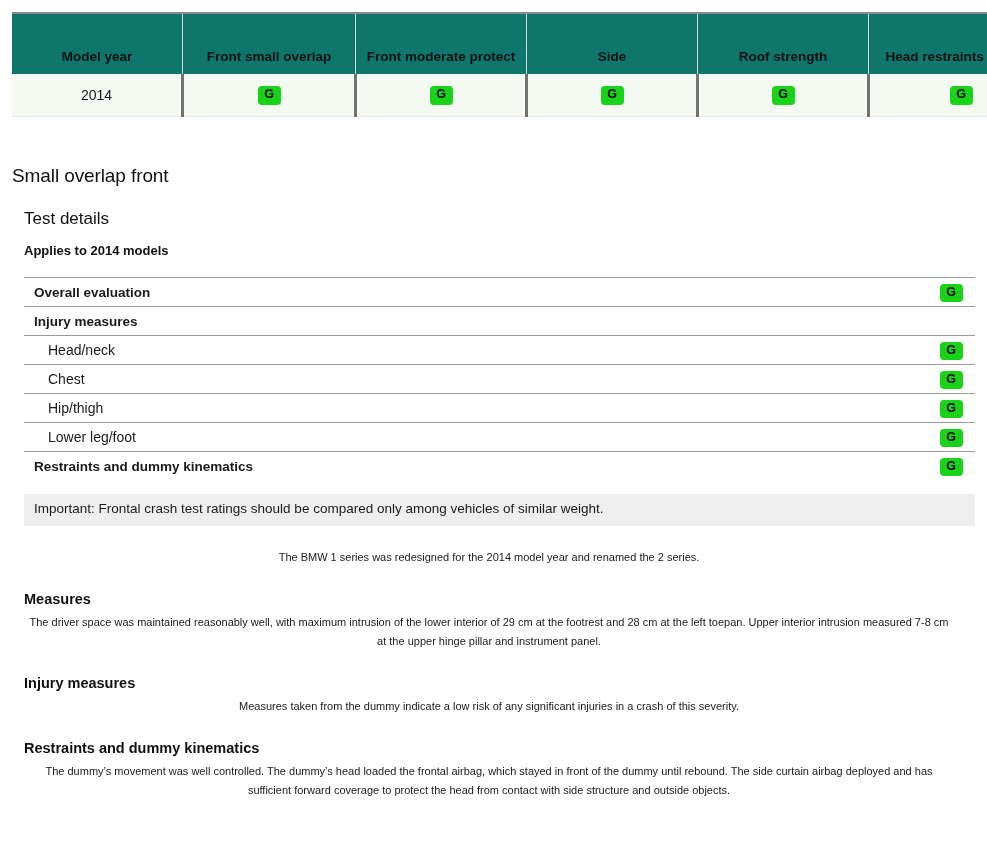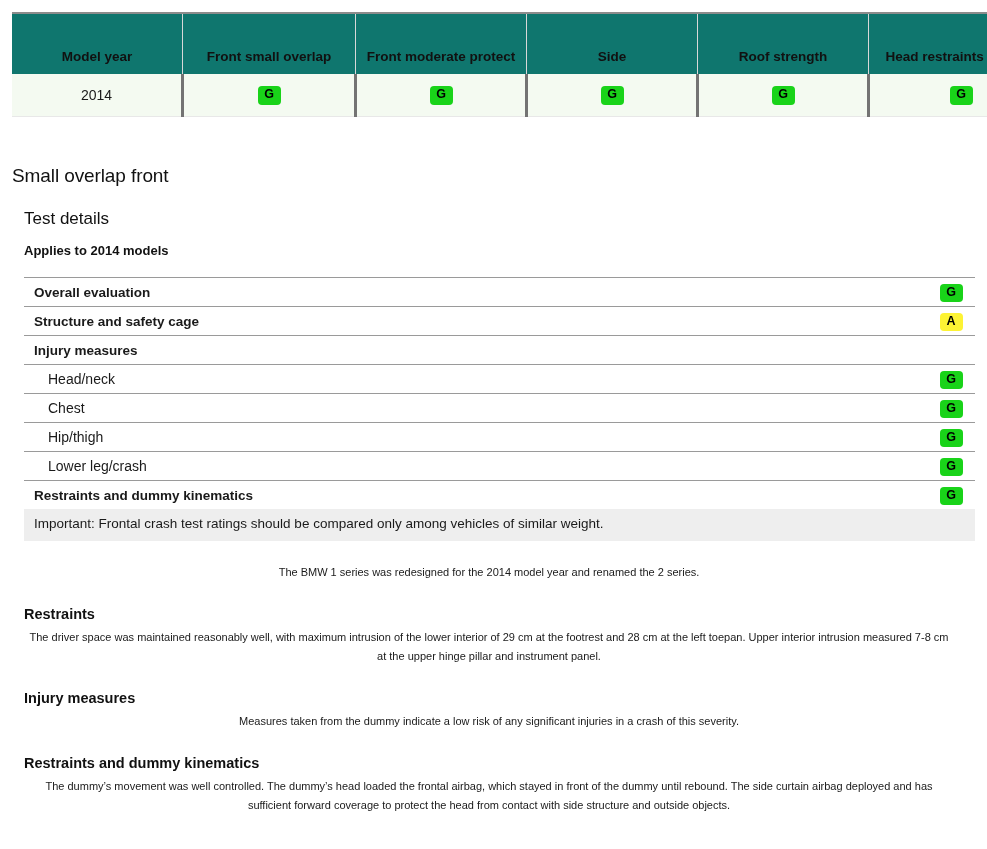--- a/index.html
+++ b/index.html
@@ -122,20 +122,21 @@
   }
 
   
   .important-note {
     background: #eeeeee;
     font-size: 13.5px;
     color: #1a1a1a;
     padding: 7px 12px 17px 10px;
     box-sizing: border-box;
     height: 32px;
+    margin-top: 14px;
   }
 
   
   .body-copy {
     margin: 0 12px 0 24px;
     width: 930px;
   }
   p.para {
     font-size: 11px;
     line-height: 1.72;
@@ -197,26 +198,20 @@
 
 <div class="detail-rows">
 
   <div class="drow level-1">
     <span class="label">Overall evaluation</span>
     <span class="value">
       <span class="chip chip-G">G</span>
     </span>
   </div>
 
-  <div class="drow level-1">
-    <span class="label">Structure and safety cage</span>
-    <span class="value">
-      <span class="chip chip-A">A</span>
-    </span>
-  </div>
 
   <div class="drow level-1">
     <span class="label">Injury measures</span>
     <span class="value"></span>
   </div>
 
   <div class="drow level-2">
     <span class="label">Head/neck</span>
     <span class="value">
       <span class="chip chip-G">G</span>
@@ -231,40 +226,40 @@
   </div>
 
   <div class="drow level-2">
     <span class="label">Hip/thigh</span>
     <span class="value">
       <span class="chip chip-G">G</span>
     </span>
   </div>
 
   <div class="drow level-2">
-    <span class="label">Lower leg/crash</span>
+    <span class="label">Lower leg/foot</span>
     <span class="value">
       <span class="chip chip-G">G</span>
     </span>
   </div>
 
   <div class="drow level-1">
     <span class="label">Restraints and dummy kinematics</span>
     <span class="value">
       <span class="chip chip-G">G</span>
     </span>
   </div>
 
   <div class="important-note">Important: Frontal crash test ratings should be compared only among vehicles of similar weight.</div>
 </div>
 
 <div class="body-copy">
   <p class="para">The BMW 1 series was redesigned for the 2014 model year and renamed the 2 series.</p>
 
-  <h5 class="copy-head">Restraints</h5>
+  <h5 class="copy-head">Measures</h5>
   <p class="para">The driver space was maintained reasonably well, with maximum intrusion of the lower interior of 29 cm at the footrest and 28 cm at the left toepan. Upper interior intrusion measured 7-8 cm at the upper hinge pillar and instrument panel.</p>
 
   <h5 class="copy-head">Injury measures</h5>
   <p class="para">Measures taken from the dummy indicate a low risk of any significant injuries in a crash of this severity.</p>
 
   <h5 class="copy-head">Restraints and dummy kinematics</h5>
   <p class="para">The dummy’s movement was well controlled. The dummy’s head loaded the frontal airbag, which stayed in front of the dummy until rebound. The side curtain airbag deployed and has sufficient forward coverage to protect the head from contact with side structure and outside objects.</p>
 </div>
 
 </body></html>

